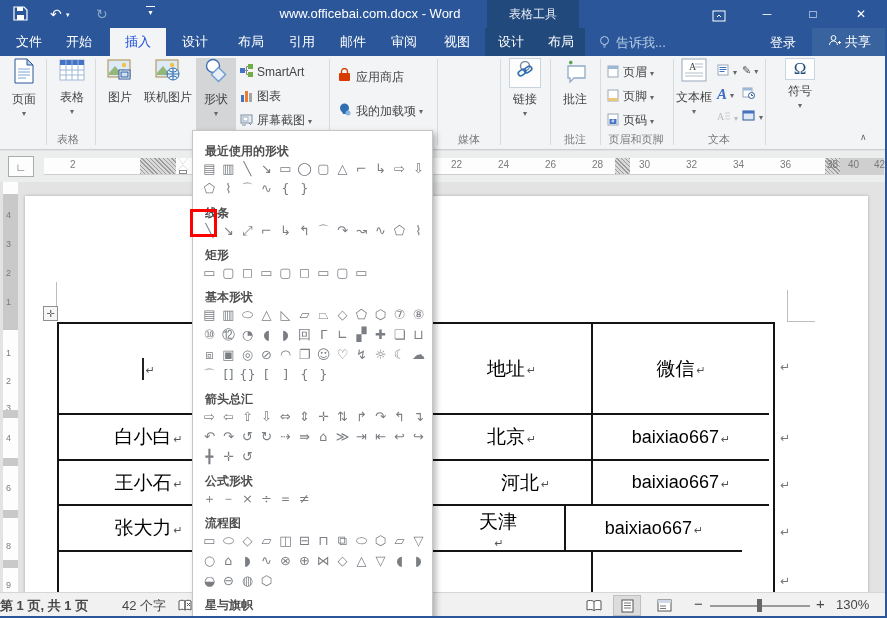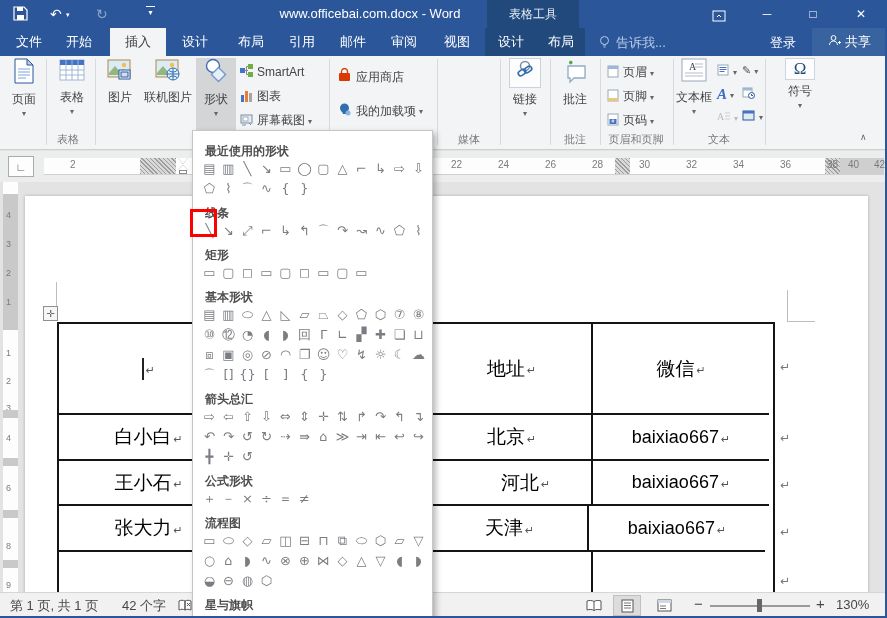--- a/index.html
+++ b/index.html
@@ -11,21 +11,21 @@
   
   .titlebar{left:0;top:0;width:100%;height:28px;background:#2b579a;color:#fff;}
   .tb-ic{color:#fff;font-size:14px;line-height:28px;}
   .ctx-block{background:#22497c;color:#e8eef8;font-size:12px;display:flex;align-items:center;justify-content:center;}
   .winbtn{width:26px;height:28px;display:flex;align-items:center;justify-content:center;color:#fff;font-size:12px;}
   .doctitle{color:#fff;font-size:13px;text-align:center;line-height:28px;}
   
   .tabrow{left:0;top:28px;width:100%;height:28px;background:#2b579a;}
   .rtab{position:absolute;top:0;height:28px;display:flex;align-items:center;justify-content:center;
         color:#fff;font-size:13px;padding:0 10px;}
-  .rtab.active{background:#f3f4f6;color:#404040;}
+  .rtab.active{background:#f3f4f6;color:#1d4ed8;}
   .ctxtabs{position:absolute;top:0;height:28px;background:#22497c;}
   .tellme{color:#b7cbe5;font-size:13px;}
   
   .ribbon{left:0;top:56px;width:100%;height:94px;background:#f3f4f6;border-bottom:1px solid #cfcfcf;}
   .gdiv{position:absolute;top:3px;height:86px;width:1px;background:#d9dadc;}
   .bigbtn{position:absolute;top:2px;display:flex;flex-direction:column;align-items:center;width:44px;}
   .bigbtn .lbl{font-size:12px;color:#444;margin-top:3px;white-space:nowrap;}
   .caret{font-size:8px;color:#666;line-height:8px;margin-top:2px;}
   .smallbtn{position:absolute;display:flex;align-items:center;font-size:12px;color:#444;white-space:nowrap;}
   .smallbtn .ic{margin-right:4px;}
@@ -436,21 +436,21 @@
           </div>
       </div>
       <div class="trow">
         <div class="tcell" style="width:181px;height:46px;">
             <span>张大力</span>
             <span class="pmark">↵</span>
           </div>
         <div class="tcell" style="width:192px;height:46px;">
             <span class="pmark">↵</span>
           </div>
-        <div class="tcell" style="width:157px;height:46px;">
+        <div class="tcell" style="width:134px;height:46px;flex-direction:column;">
             <span>天津</span>
             <span class="pmark">↵</span>
           </div>
         <div class="tcell lastc latin" style="width:176px;height:46px;">
             <span>baixiao667</span>
             <span class="pmark">↵</span>
           </div>
       </div>
       <div class="trow lastrow">
         <div class="tcell" style="width:181px;height:52px;"></div>
@@ -466,21 +466,21 @@
     <span class="rowend" style="left:780px;top:343px;">↵</span>
     <span class="rowend" style="left:780px;top:392px;">↵</span>
   </div>
 
   <div class="ab vruler">
     <div class="vgray" style="top:12px;height:136px;"></div>
     <span></span>
   <span class="vnum" style="top: 28px;">4</span><span class="vnum" style="top: 57px;">3</span><span class="vnum" style="top: 86px;">2</span><span class="vnum" style="top: 115px;">1</span><span class="vnum" style="top: 166px;">1</span><span class="vnum" style="top: 194px;">2</span><span class="vnum" style="top: 221px;">3</span><span class="vnum" style="top: 251px;">4</span><span class="vnum" style="top: 301px;">6</span><span class="vnum" style="top: 359px;">8</span><span class="vnum" style="top: 398px;">9</span><div class="vgray" style="top: 228px; height: 8px;"></div><div class="vgray" style="top: 276px; height: 8px;"></div><div class="vgray" style="top: 328px; height: 8px;"></div><div class="vgray" style="top: 378px; height: 8px;"></div></div>
 
   <div class="ab statusbar">
-    <span class="st" style="left:10px;">第 1 页, 共 1 页</span>
+    <span class="st" style="left:0;font-weight:bold;">第 1 页, 共 1 页</span>
     <span class="st" style="left:122px;">42 个字</span>
     <span class="st" style="left:178px;top:6px;">
       <svg width="15" height="13" viewBox="0 0 15 13">
           <path d="M1 2c2-1 4-1 6 0v9c-2-1-4-1-6 0zM13 2c-2-1-4-1-6 0v9c2-1 4-1 6 0z" fill="#fff" stroke="#555"></path>
           <path d="M9 4l3 3M12 4l-3 3" stroke="#555"></path>
         </svg>
     </span>
     <div class="viewbtn" style="left:580px;">
       <svg width="16" height="12" viewBox="0 0 16 12">
           <path d="M1 1c2.5-.8 5-.8 7 .5 2-1.3 4.5-1.3 7-.5v9c-2.5-.8-5-.8-7 .5-2-1.3-4.5-1.3-7-.5z" fill="#fff" stroke="#555"></path>

